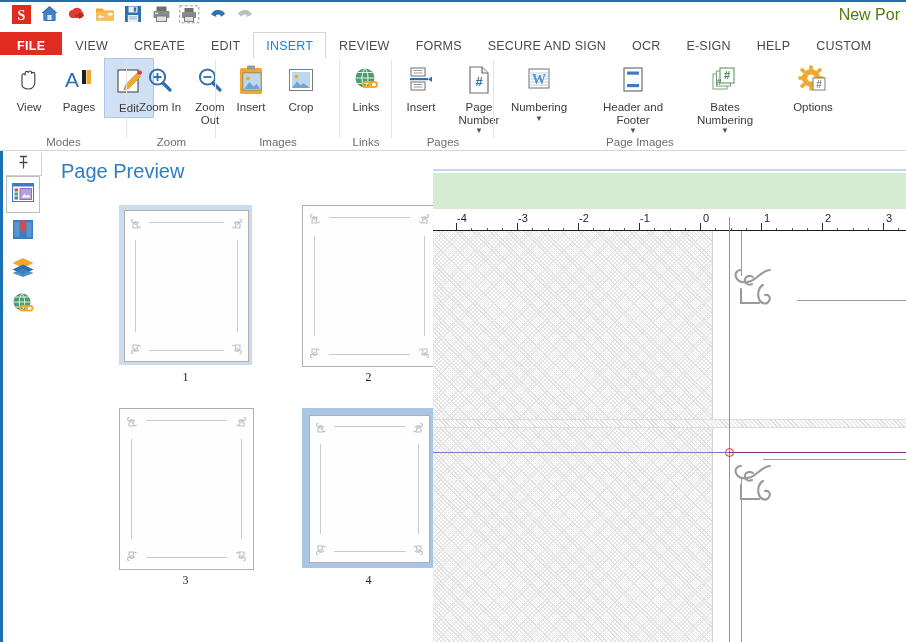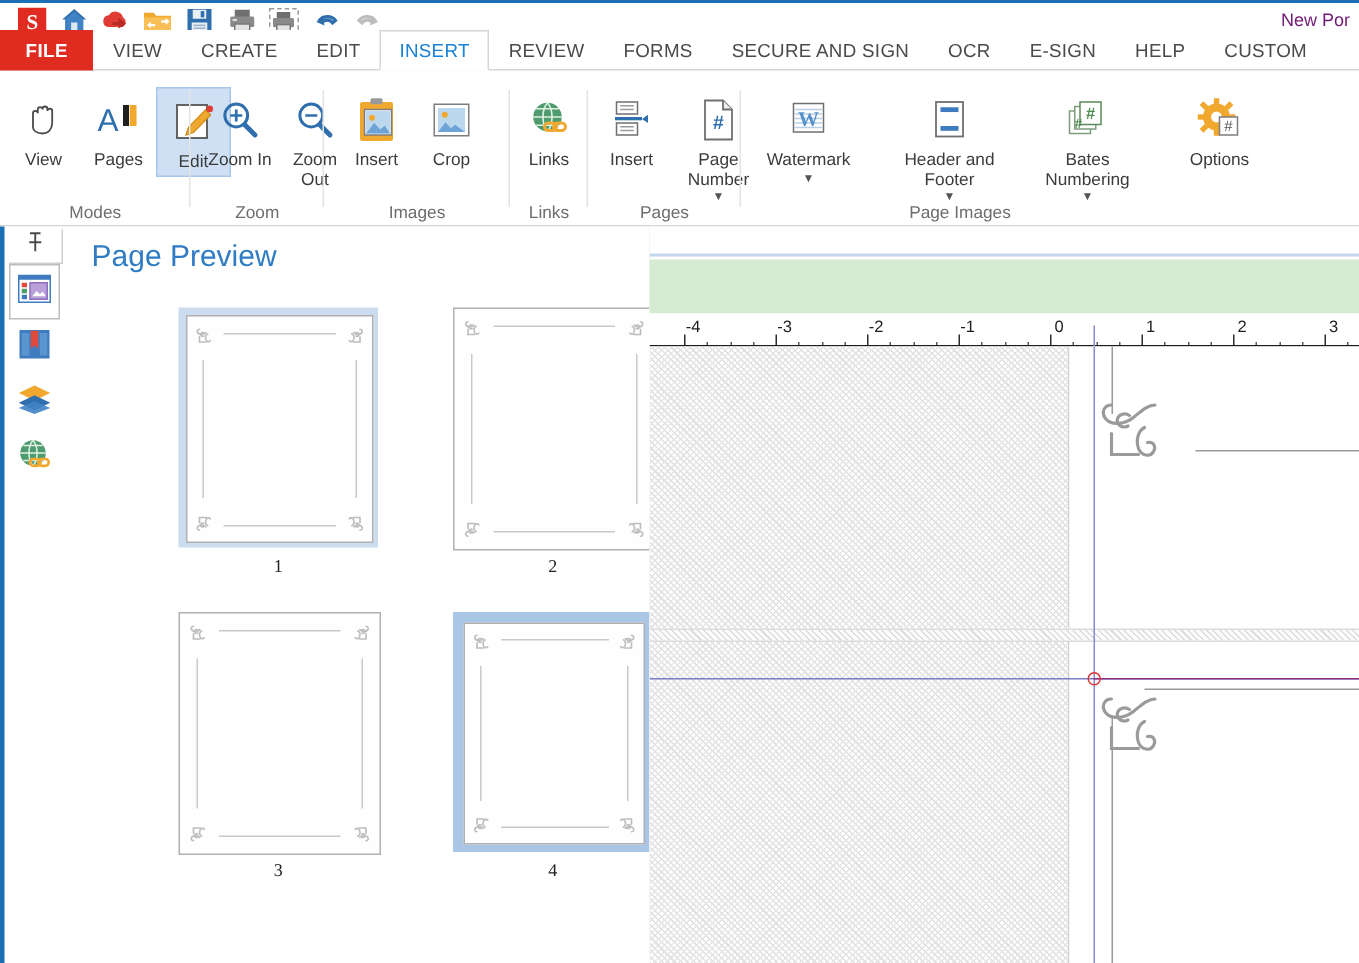--- a/index.html
+++ b/index.html
@@ -10,24 +10,24 @@
     -webkit-font-smoothing:antialiased;
   }
   #app{position:relative;width:906px;height:642px;overflow:hidden;}
 
   
   .qbar{position:absolute;left:0;top:0;width:906px;height:28px;background:#fff;}
   .qbar .blue-edge{position:absolute;left:0;top:0;width:906px;height:2px;background:#1a6fb5;}
   .qicons{position:absolute;left:8px;top:3px;display:flex;align-items:center;gap:2px;}
   .qi{width:26px;height:22px;display:flex;align-items:center;justify-content:center;cursor:default;}
   .qi svg{display:block;}
-  .doctitle{position:absolute;right:6px;top:6px;font-size:12px;color:#701a75;white-space:nowrap;}
+  .doctitle{position:absolute;right:6px;top:6px;font-size:16px;color:#4d7c0f;white-space:nowrap;}
 
   
-  .menubar{position:absolute;left:0;top:20px;width:906px;height:27px;background:#fff;}
+  .menubar{position:absolute;left:0;top:32px;width:906px;height:27px;background:#fff;}
   .menubar .underline{position:absolute;left:0;bottom:0;width:906px;height:1px;background:#d6d6d6;}
   .mtabs{position:absolute;left:0;top:0;display:flex;align-items:stretch;height:27px;}
   .mtab{display:flex;align-items:center;padding:0 12px;font-size:12.5px;color:#4a4a4a;letter-spacing:.2px;
         border:1px solid transparent;border-bottom:none;box-sizing:border-box;height:27px;cursor:default;}
   .mtab.file{background:#e02b20;color:#fff;font-weight:bold;padding:0 16px;letter-spacing:.3px;}
   .mtab.active{color:#1a82d6;background:#fff;border-color:#d6d6d6;border-bottom:1px solid #fff;position:relative;z-index:3;}
 
   
   .ribbon{position:absolute;left:0;top:55px;width:906px;height:96px;background:#fff;}
   .ribbon .bbottom{position:absolute;left:0;bottom:0;width:906px;height:1px;background:#d6d6d6;}
@@ -355,21 +355,21 @@
     <div class="rgroup" style="left:494px;width:292px;">
       <div class="rrow" style="left:6px;">
         <div class="rbtn wide2">
           <div class="ic">
             <svg width="30" height="30" viewBox="0 0 30 30">
                 <rect x="5" y="4" width="20" height="19" fill="#fff" stroke="#6f6f6f"></rect>
                 <path d="M6 8h18M6 11h18M6 14h18M6 17h18M6 20h18" stroke="#b9cfe6" stroke-width="1"></path>
                 <text x="15" y="19" font-family="Liberation Serif, serif" font-size="14" font-weight="bold" fill="#3f83c4" text-anchor="middle" opacity=".85">W</text>
               </svg>
           </div>
-          <div class="lb">Watermark</div>
+          <div class="lb">Numbering</div>
           <div class="caret">▼</div>
         </div>
         <div class="rbtn wide2" style="margin-left:16px;">
           <div class="ic">
             <svg width="26" height="30" viewBox="0 0 26 30">
                 <rect x="4" y="3" width="18" height="23" fill="#fff" stroke="#6f6f6f" stroke-width="1.2"></rect>
                 <rect x="7" y="6.5" width="12" height="3.2" fill="#3f7cbf"></rect>
                 <rect x="7" y="19" width="12" height="3.2" fill="#3f7cbf"></rect>
               </svg>
           </div>

